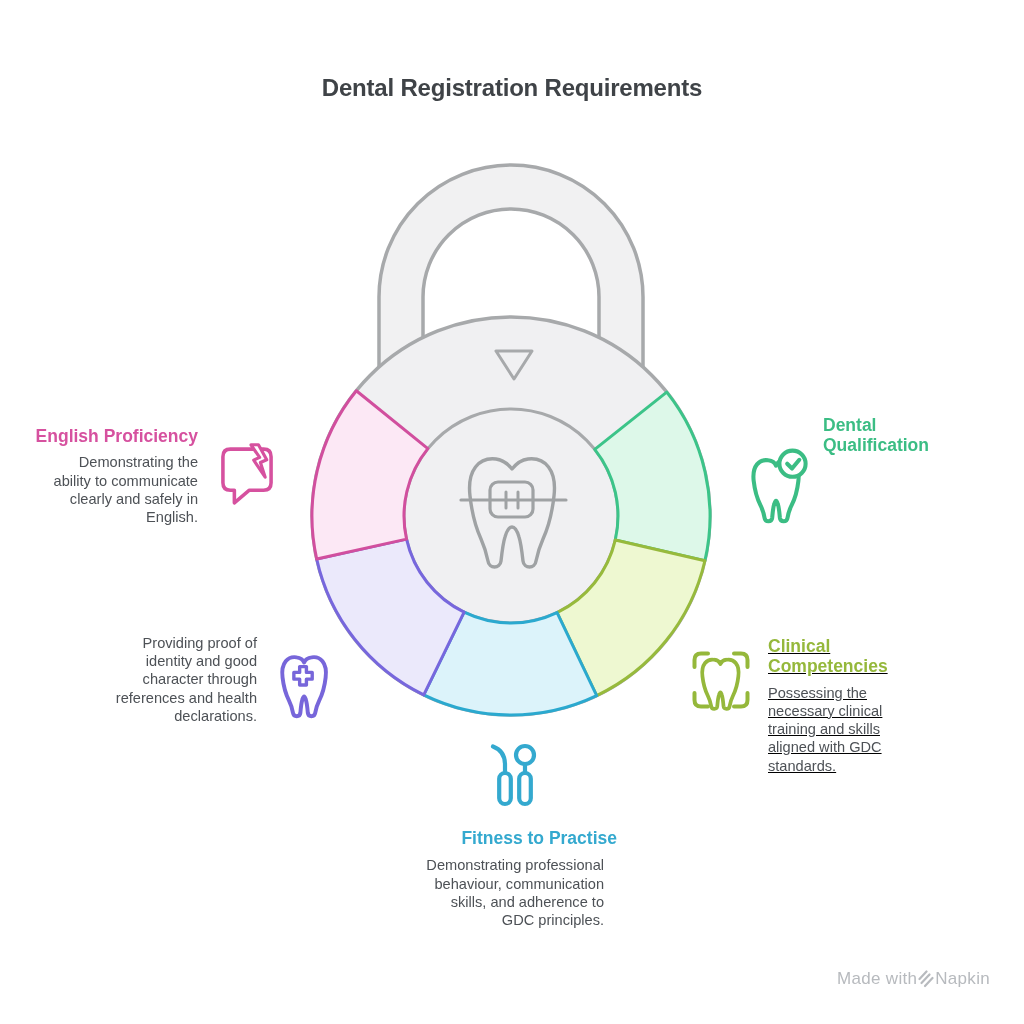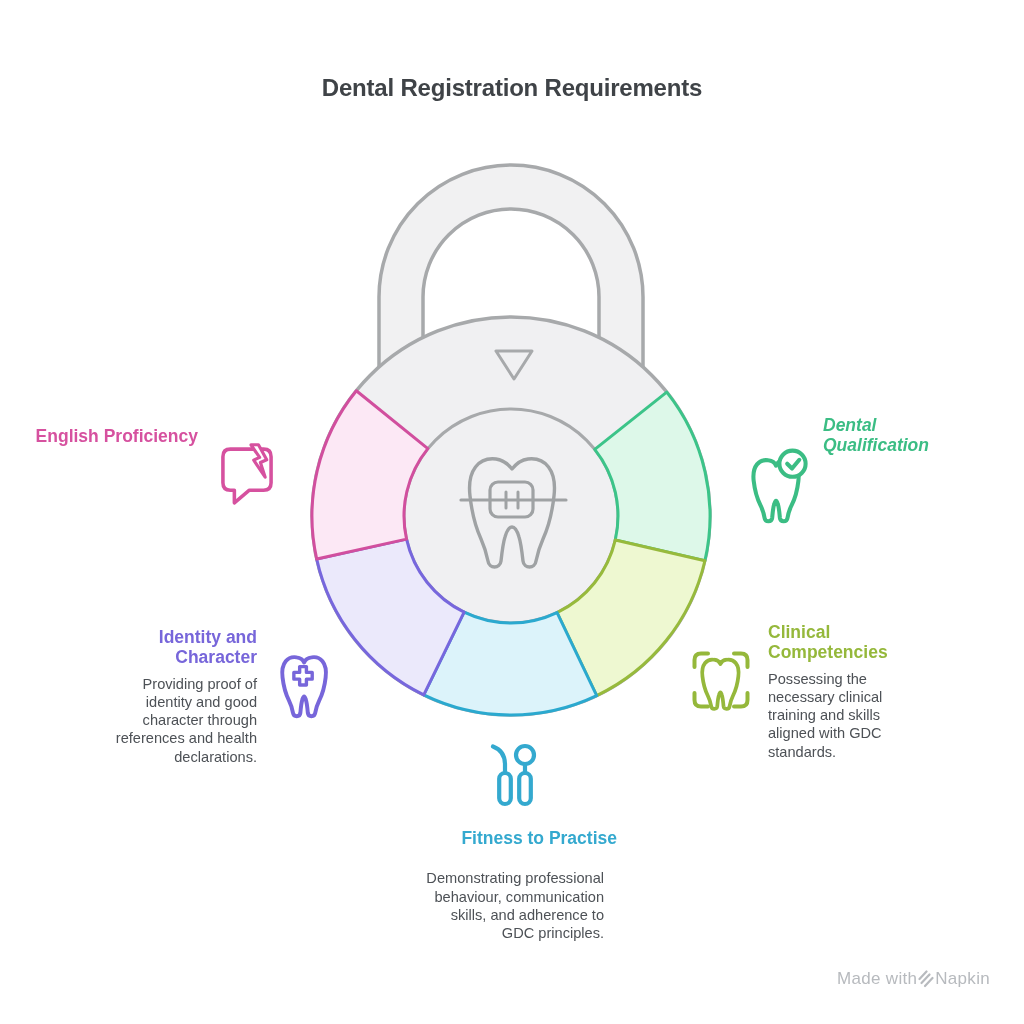--- a/index.html
+++ b/index.html
@@ -15,30 +15,30 @@
   .item{position:absolute;}
   .item-heading{font-weight:700;font-size:17.5px;line-height:1.16;color:var(--accent);}
   .item-desc{font-size:14.6px;line-height:1.25;color:#4d5156;margin-top:7px;}
   .align-right{text-align:right;margin-left:48px;}
   .align-left{text-align:left;}
   .align-center{text-align:right;}
 
   #item-english{top:426px;right:826px;width:168px;}
   #item-english .item-desc{width:156px;margin-left:auto;}
   #item-dental{top:415px;left:823px;width:178px;}
-  #item-dental .item-heading{max-width:132px;font-style:italic;}
+  #item-dental .item-heading{max-width:132px;}
   #item-dental .item-desc{width:168px;}
   #item-identity{top:627px;right:767px;width:178px;}
   #item-identity .item-heading{max-width:124px;margin-left:auto;}
   #item-identity .item-desc{width:164px;margin-left:auto;}
-  #item-clinical{top:622px;left:768px;width:178px;}
+  #item-clinical{top:636px;left:768px;width:178px;text-decoration:underline;}
   #item-clinical .item-heading{max-width:140px;}
   #item-clinical .item-desc{width:154px;}
   #item-fitness{top:828px;left:407px;width:210px;}
-  #item-fitness .item-desc{width:184px;margin:21px auto 0;}
+  #item-fitness .item-desc{width:184px;margin:8px auto 0;}
 
   .icon{position:absolute;}
   #icon-english{left:217px;top:441px;}
   #icon-dental{left:745px;top:444px;}
   #icon-identity{left:276px;top:646px;}
   #icon-clinical{left:690px;top:649px;}
   #icon-fitness{left:480px;top:743px;}
 
   .accent-stroke{stroke:var(--accent);fill:none;stroke-linecap:round;stroke-linejoin:round;}
   .accent-whitefill{stroke:var(--accent);fill:#ffffff;stroke-linejoin:round;}
@@ -79,28 +79,28 @@
         C 517 530 515 527 512 527 C 509 527 507 530 505 537 C 503 543 502 552 501 561
         C 500 569 489 569 488 561 C 487 556 485 548 481 539 C 476 528 472 514 470 496 Z"></path>
       <path stroke-width="3.2" d="M 461 500 H 566"></path>
       <rect x="490" y="482" width="43" height="35" rx="8" stroke-width="3.2"></rect>
       <path stroke-width="3" d="M 506 492 V 508 M 518 492 V 508"></path>
     </g>
   </svg>
 
   <div class="item align-right" id="item-english" style="--accent: #d6519f;">
     <div class="item-heading">English Proficiency</div>
+    <div class="item-desc">Demonstrating the ability to communicate clearly and safely in English.</div>
   </div>
 
   <div class="item align-left" id="item-dental" style="--accent: #3bbd84;">
     <div class="item-heading">Dental Qualification</div>
   </div>
 
   <div class="item align-right" id="item-identity" style="--accent: #7766da;">
-    <div class="item-heading">Identity and Character</div>
     <div class="item-desc">Providing proof of identity and good character through references and health declarations.</div>
   </div>
 
   <div class="item align-left" id="item-clinical" style="--accent: #95b83b;">
     <div class="item-heading">Clinical Competencies</div>
     <div class="item-desc">Possessing the necessary clinical training and skills aligned with GDC standards.</div>
   </div>
 
   <div class="item align-center" id="item-fitness" style="--accent: #34a9cf;">
     <div class="item-heading">Fitness to Practise</div>

